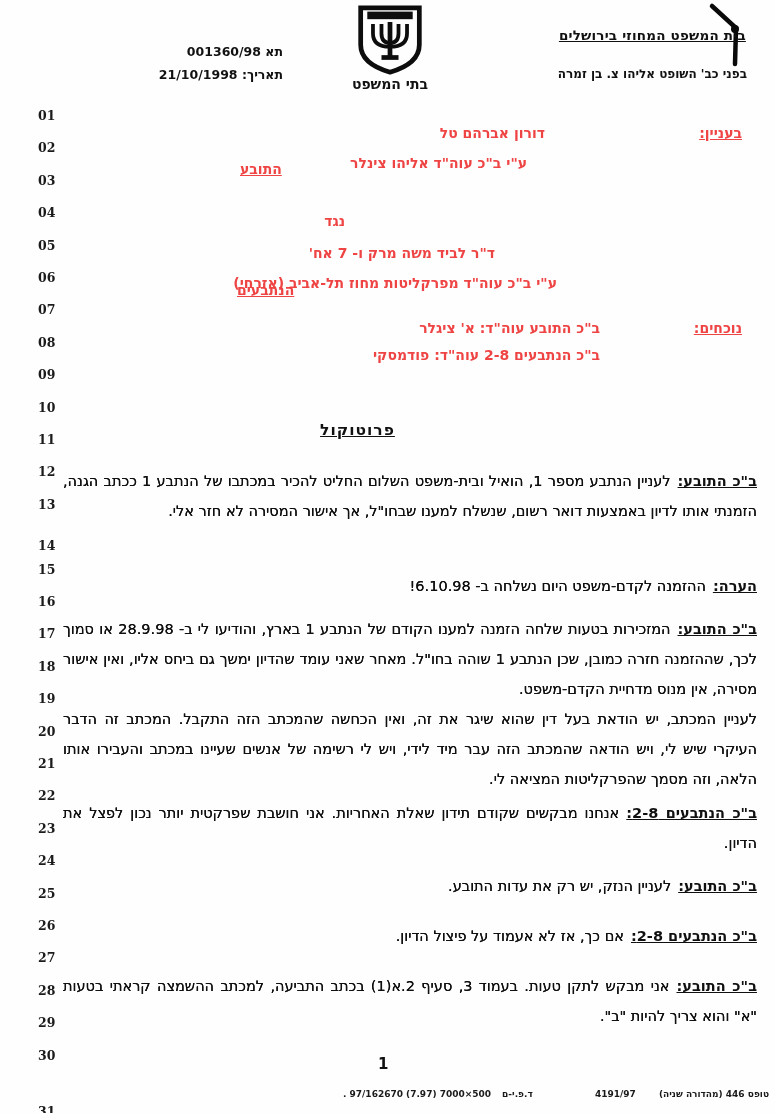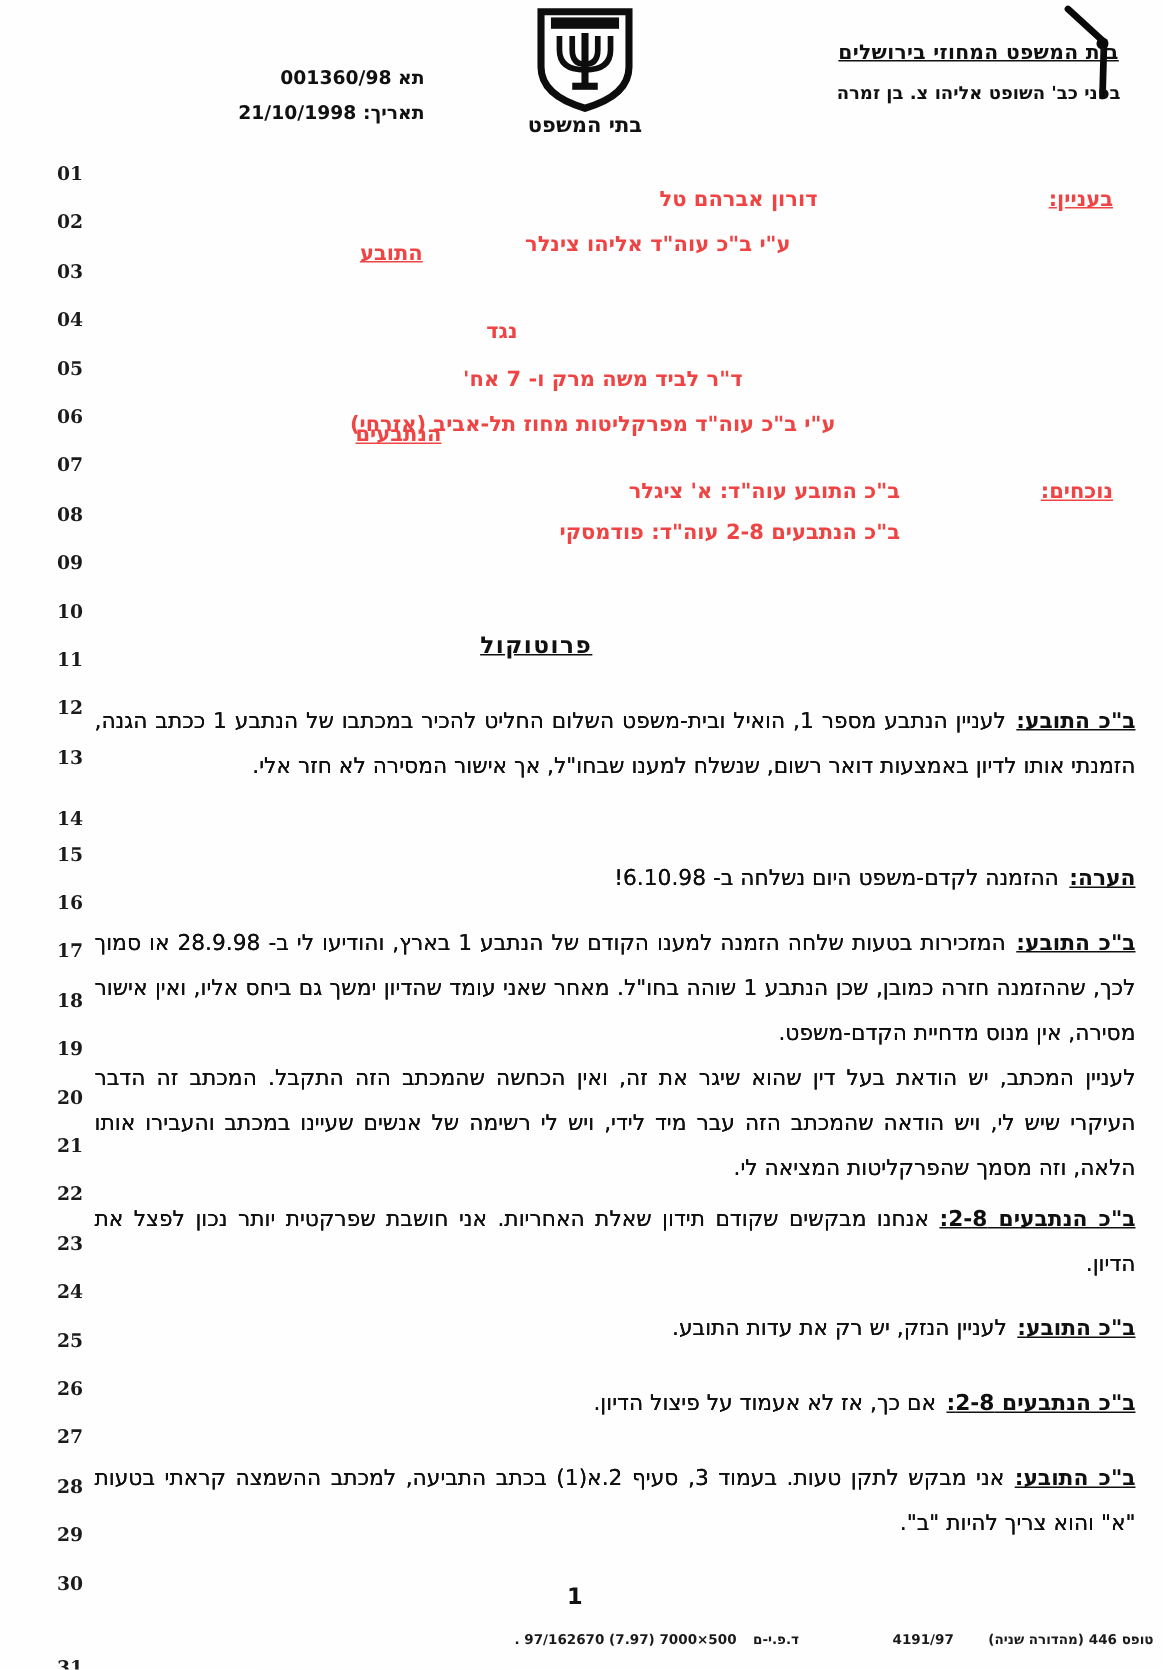--- a/index.html
+++ b/index.html
@@ -6,21 +6,21 @@
   html,body { width:775px; height:1113px; }
   body {
     font-family:"DejaVu Sans","Liberation Sans",sans-serif;
     background:#ffffff; color:#111; position:relative; overflow:hidden;
   }
   .page { position:absolute; inset:0; background:#fefefe; }
 
   
   .hdr-right { position:absolute; top:27px; right:28px; direction:rtl; text-align:center; }
   .court-title { font-size:13.5px; font-weight:bold; text-decoration:underline; letter-spacing:.2px; }
-  .judge-line { font-size:12px; font-weight:bold; margin-top:12px; }
+  .judge-line { font-size:12px; font-weight:bold; margin-top:24px; }
 
   .hdr-left { position:absolute; top:40px; right:492px; direction:rtl; text-align:right;
               font-size:12.5px; font-weight:bold; line-height:23px; white-space:nowrap; }
 
   .emblem { position:absolute; left:352px; top:5px; }
   .emblem-caption { position:absolute; left:330px; top:76px; width:120px; text-align:center;
                     font-weight:bold; font-size:14px; direction:rtl; }
 
   .pen-mark { position:absolute; left:698px; top:2px; }
 

